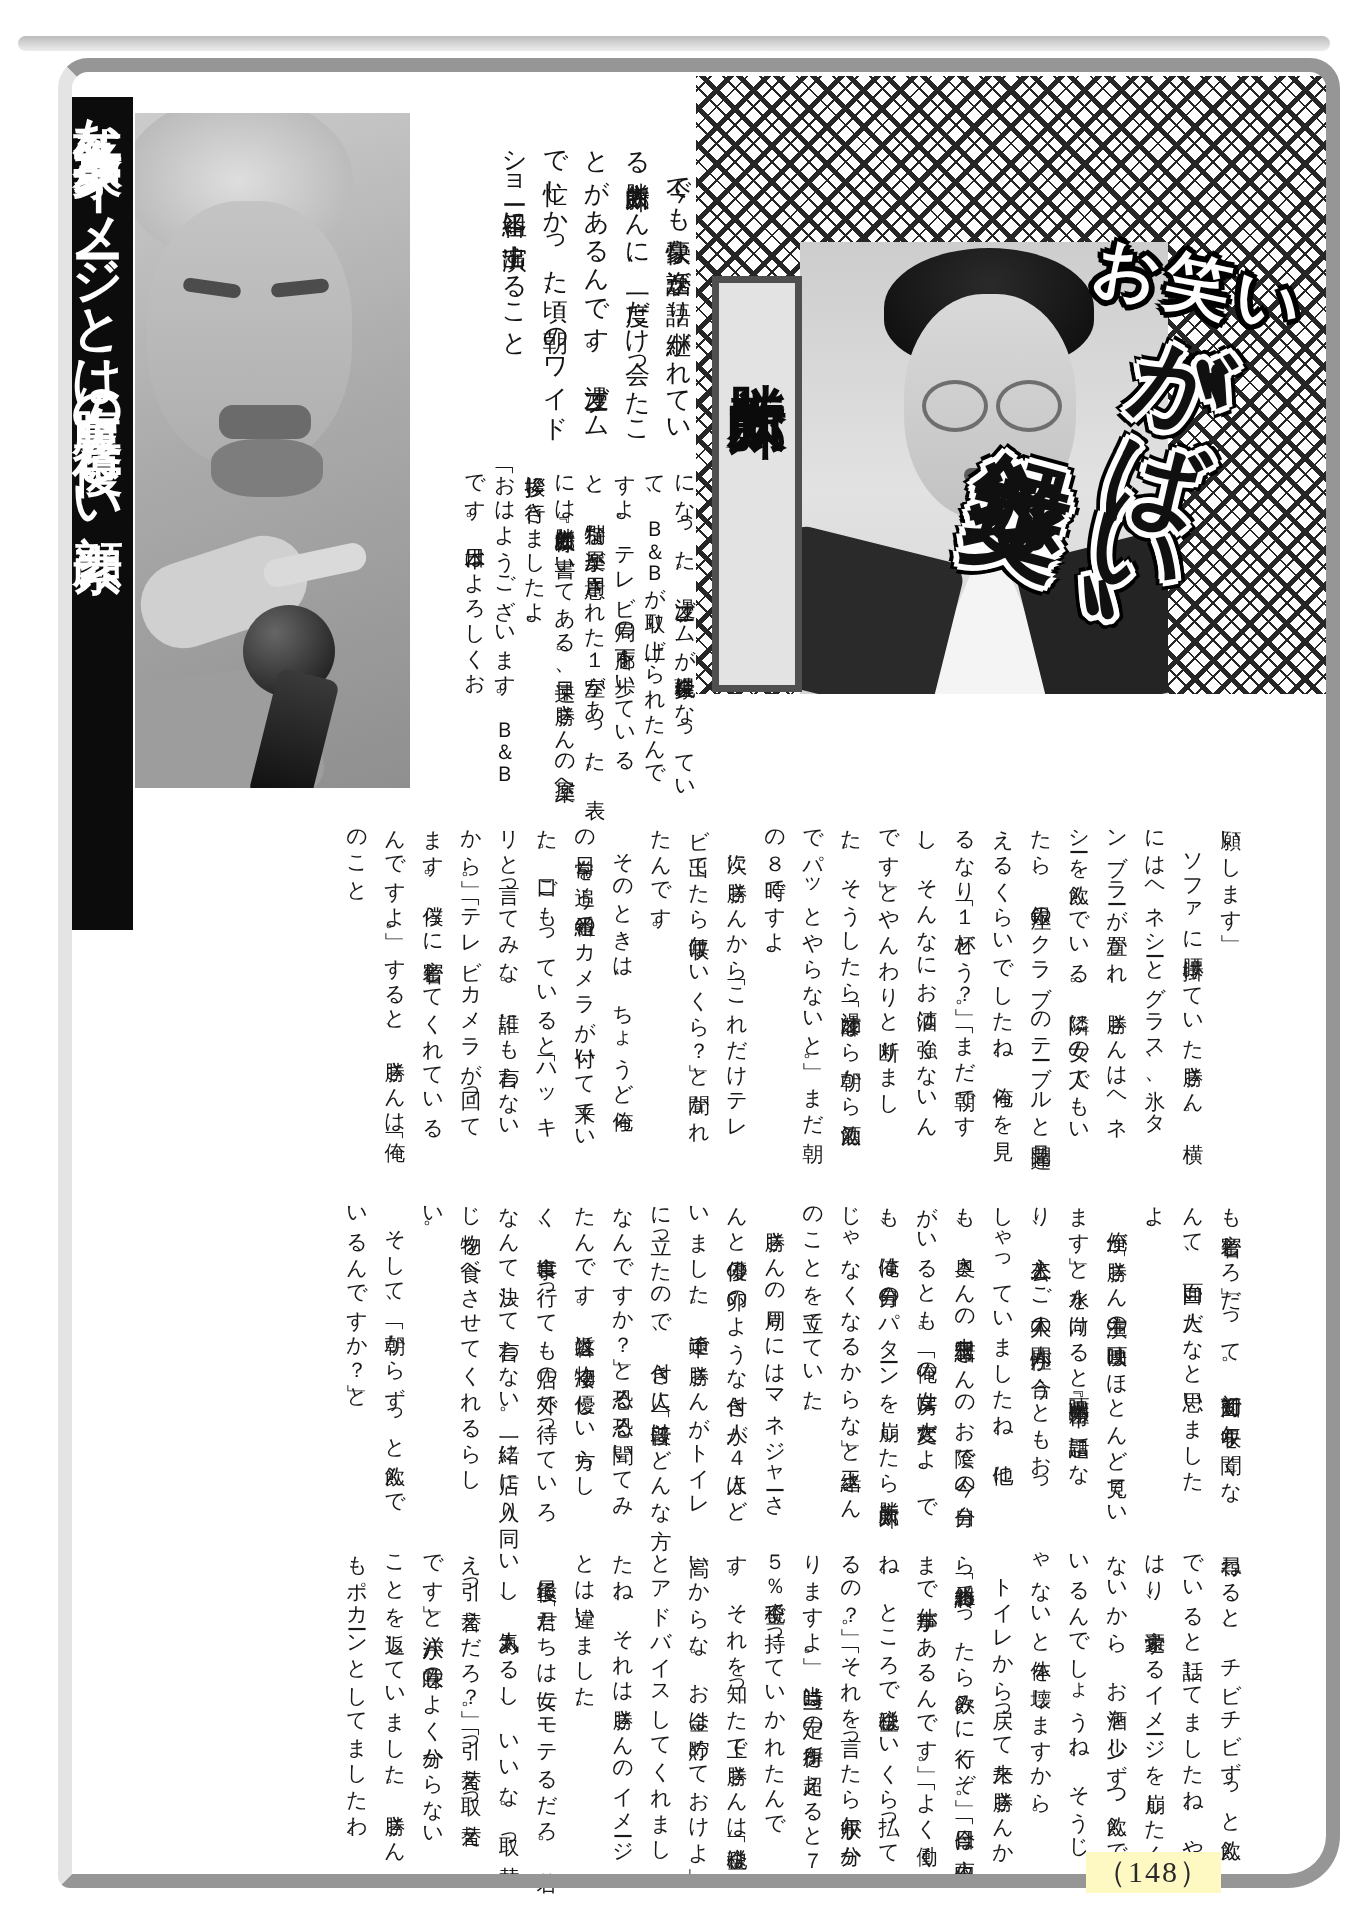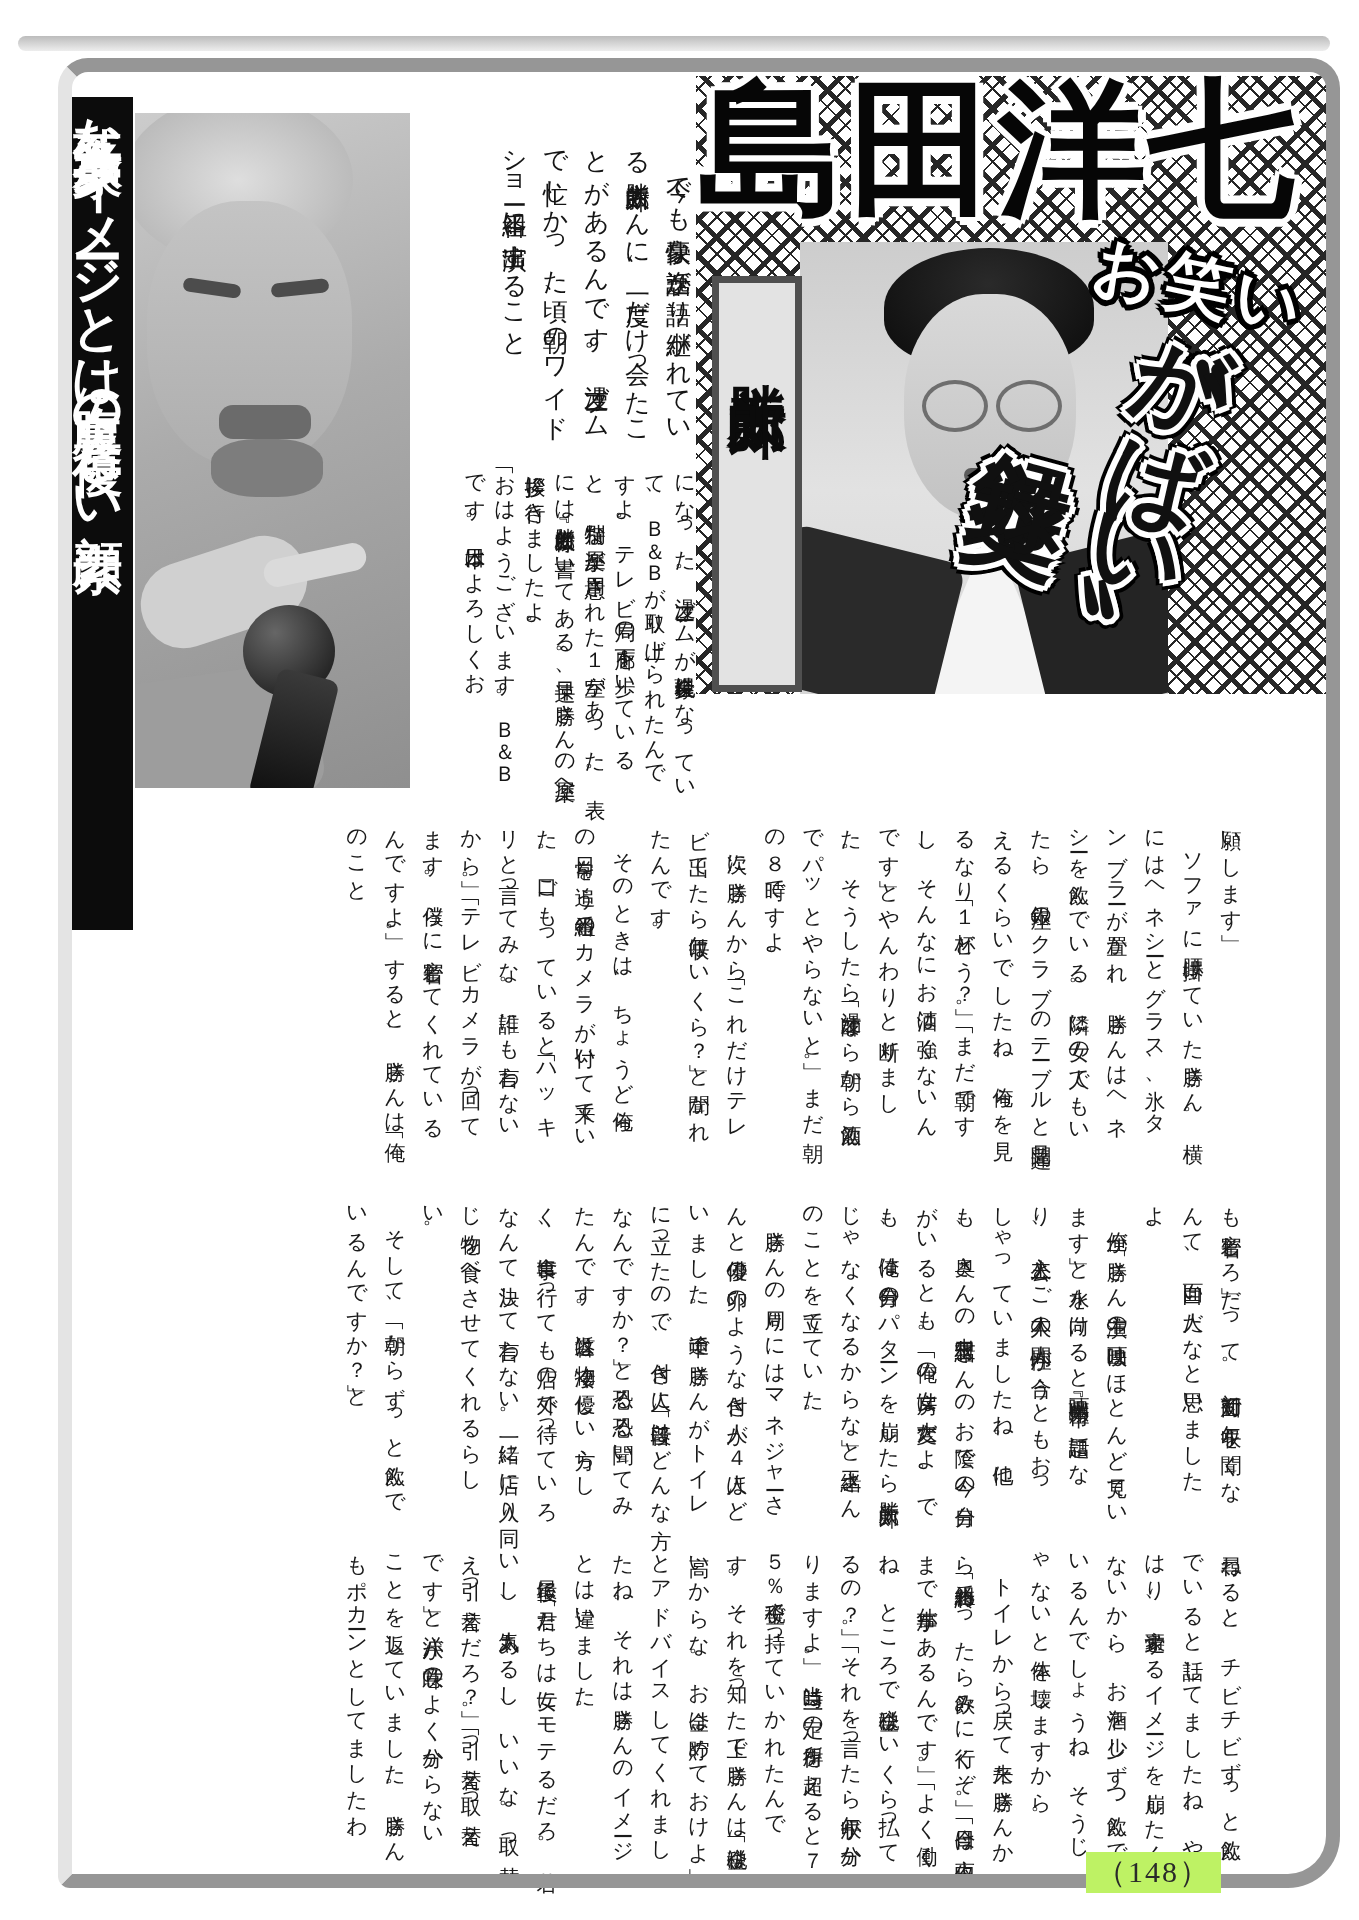--- a/index.html
+++ b/index.html
@@ -113,32 +113,31 @@
     color:#1a1a1a;font-size:21px;letter-spacing:2px;line-height:38px;}
   .band-a{left:146px;top:815px;width:1104px;height:328px;}
   .band-b{left:80px;top:1192px;width:1170px;height:326px;}
   .band-c{left:80px;top:1540px;width:1170px;height:322px;}
 
   
   .footer-credit{left:64px;top:1848px;z-index:5;font-family:"Liberation Sans",sans-serif;
     font-weight:900;font-size:37px;letter-spacing:2px;color:#0a0a0a;white-space:nowrap;
     text-shadow:-3px 0 #fff,3px 0 #fff,0 -3px #fff,0 3px #fff,-5px 0 #fff,5px 0 #fff,
       0 -5px #fff,0 5px #fff;}
-  .page-number{left:1086px;top:1852px;z-index:5;background:#bef264;padding:0 10px;
+  .page-number{left:1086px;top:1852px;z-index:5;background:#fef9c3;padding:0 10px;
     font-family:"Liberation Serif",serif;font-size:30px;color:#2a2a2a;letter-spacing:2px;}
 </style>
 </head>
 <body>
 
 <div class="screen">
 
   <div class="abs top-shadow"></div>
   <div class="abs hatch"></div>
 
-  <div class="abs page-title">島田洋七</div>
 
   <div class="abs shimada">
     <div class="abs sp-hair"></div>
     <div class="abs sp-face"></div>
     <div class="abs sp-glass-l"></div>
     <div class="abs sp-glass-r"></div>
     <div class="abs sp-mouth"></div>
     <div class="abs sp-shirt"></div>
     <div class="abs sp-suit-l"></div>
     <div class="abs sp-suit-r"></div>

